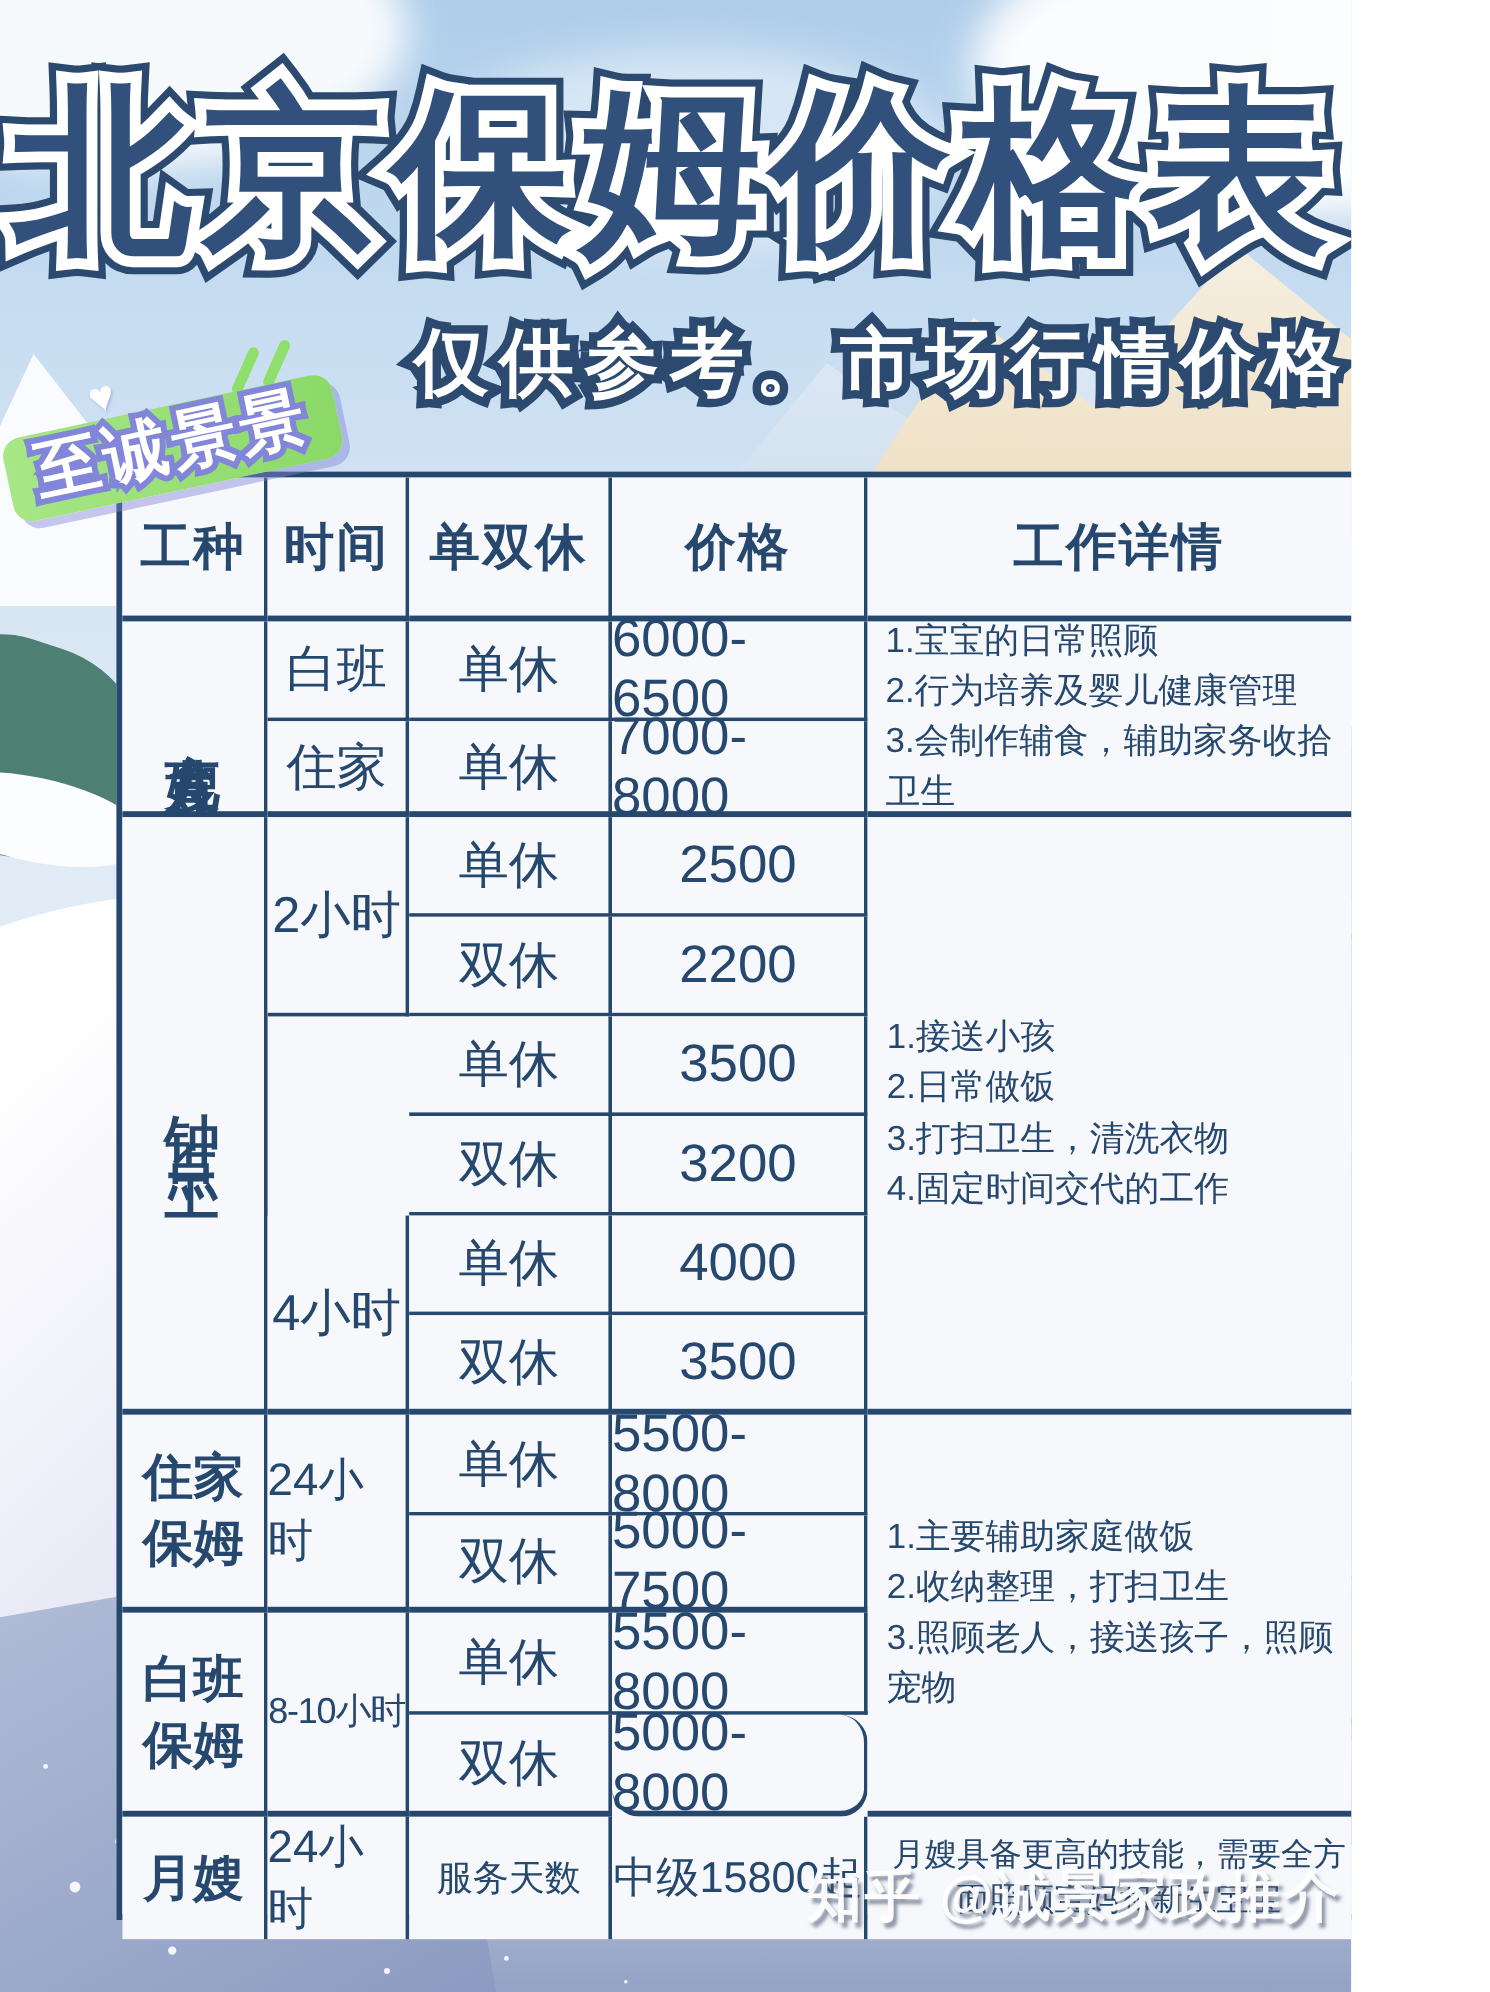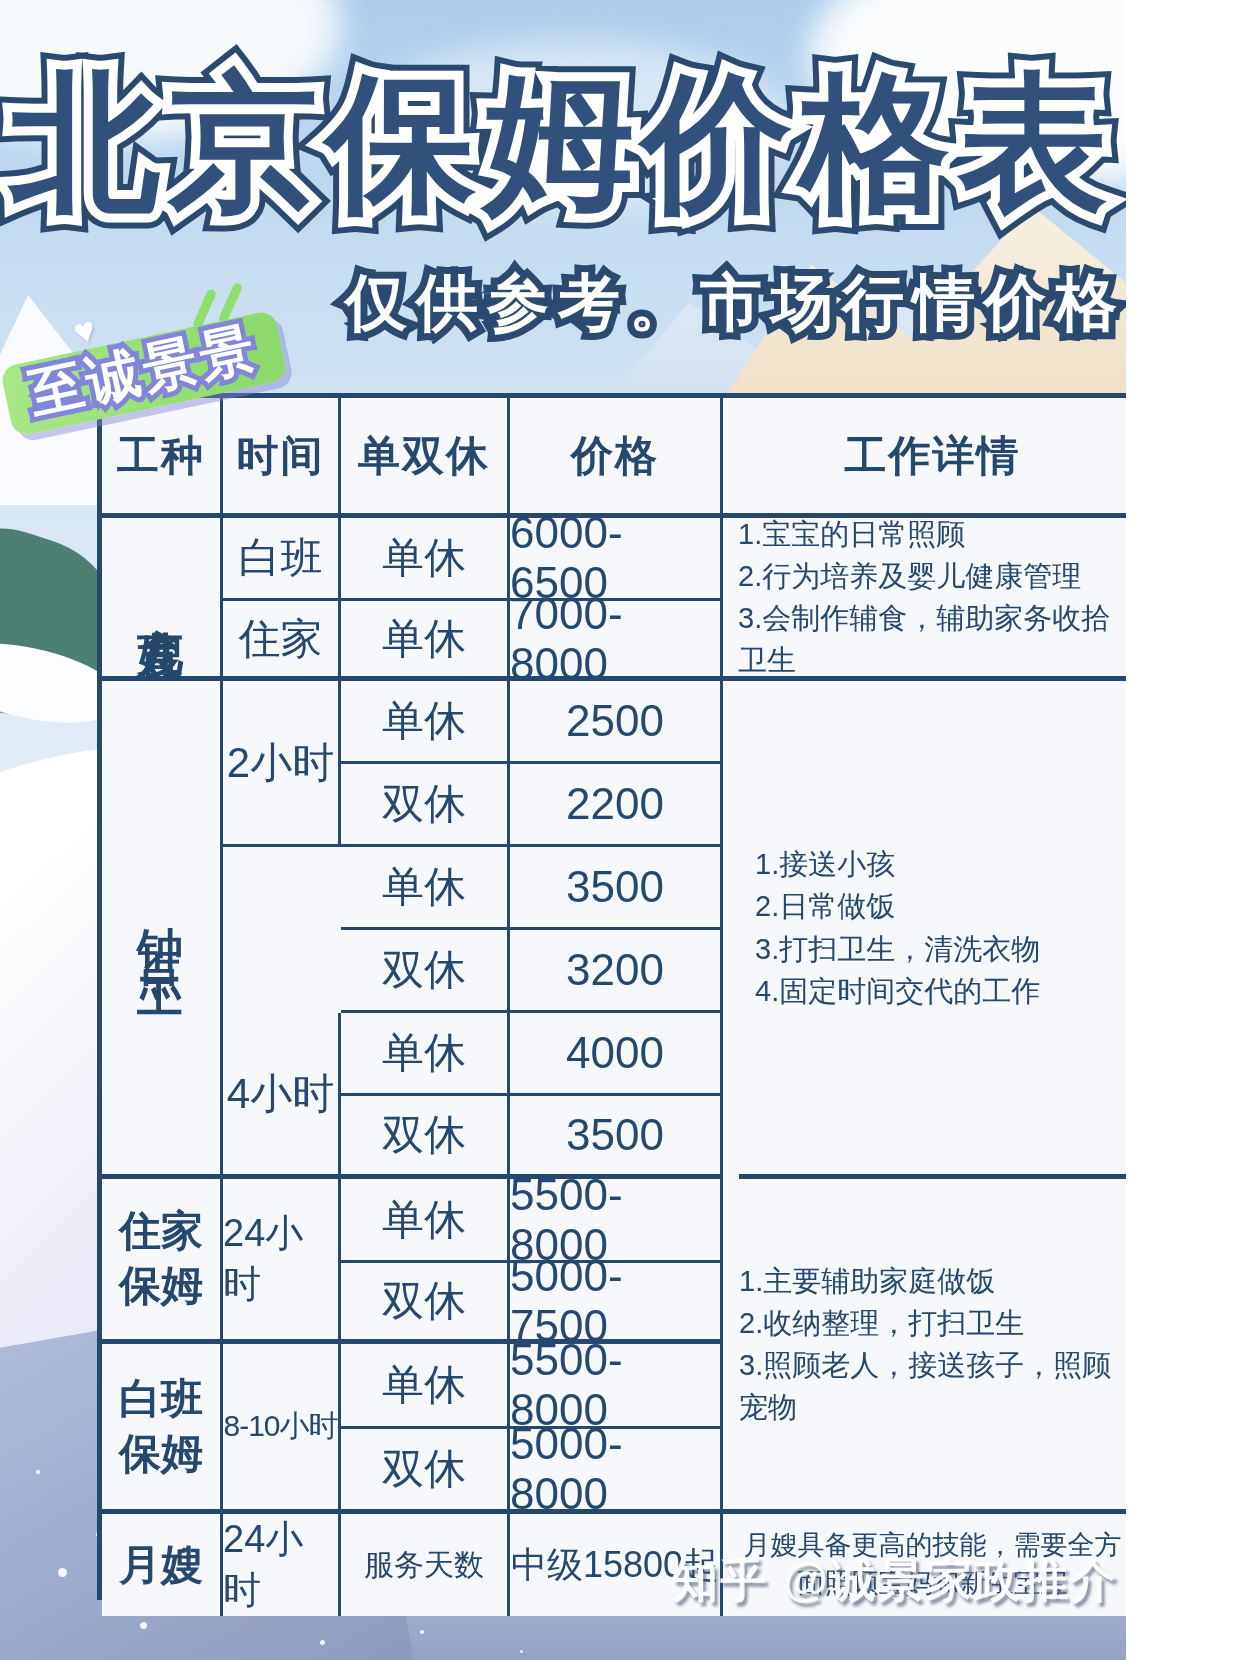--- a/index.html
+++ b/index.html
@@ -187,21 +187,21 @@
     <div class="cell rest" style="grid-area:5/3;">双休</div>
     <div class="cell price" style="grid-area:5/4;">2200</div>
     <div class="cell rest" style="grid-area:6/3;">单休</div>
     <div class="cell price" style="grid-area:6/4;">3500</div>
     <div class="cell rest" style="grid-area:7/3;">双休</div>
     <div class="cell price" style="grid-area:7/4;">3200</div>
     <div class="cell rest" style="grid-area:8/3;">单休</div>
     <div class="cell price" style="grid-area:8/4;">4000</div>
     <div class="cell rest bb-thick" style="grid-area:9/3;">双休</div>
     <div class="cell price bb-thick" style="grid-area:9/4;">3500</div>
-    <div class="cell details last-col bb-thick" style="grid-area:4/5/10/6;margin-left:16px;">
+    <div class="cell details last-col bb-thick" style="grid-area:4/5/10/6;">
       <div>1.接送小孩</div>
       <div>2.日常做饭</div>
       <div>3.打扫卫生，清洗衣物</div>
       <div>4.固定时间交代的工作</div>
     </div>
 
     <div class="cell job2 bb-thick" style="grid-area:10/1/12/2;">住家保姆</div>
     <div class="cell time-24 bb-thick" style="grid-area:10/2/12/3;">24小时</div>
     <div class="cell rest" style="grid-area:10/3;">单休</div>
     <div class="cell price" style="grid-area:10/4;">5500-8000</div>
@@ -211,21 +211,21 @@
       <div>1.主要辅助家庭做饭</div>
       <div>2.收纳整理，打扫卫生</div>
       <div>3.照顾老人，接送孩子，照顾宠物</div>
     </div>
 
     <div class="cell job2 bb-thick" style="grid-area:12/1/14/2;">白班保姆</div>
     <div class="cell time-sm bb-thick" style="grid-area:12/2/14/3;">8-10小时</div>
     <div class="cell rest" style="grid-area:12/3;">单休</div>
     <div class="cell price" style="grid-area:12/4;">5500-8000</div>
     <div class="cell rest bb-thick" style="grid-area:13/3;">双休</div>
-    <div class="cell price bb-thick" style="grid-area:13/4;">5000-8000</div>
+    <div class="cell price bb-thick" style="grid-area:13/4;border-radius:23px;">5000-8000</div>
 
     <div class="cell job2 last-row" style="grid-area:14/1;">月嫂</div>
     <div class="cell time-24 last-row" style="grid-area:14/2;">24小时</div>
     <div class="cell rest-sm last-row" style="grid-area:14/3;">服务天数</div>
     <div class="cell price-sm last-row" style="grid-area:14/4;">中级15800起</div>
     <div class="cell details-center last-col last-row" style="grid-area:14/5;">月嫂具备更高的技能，需要全方面照顾宝妈和新生宝宝</div>
   </div>
 
   <div class="watermark">知乎 @诚景家政推介</div>
 

